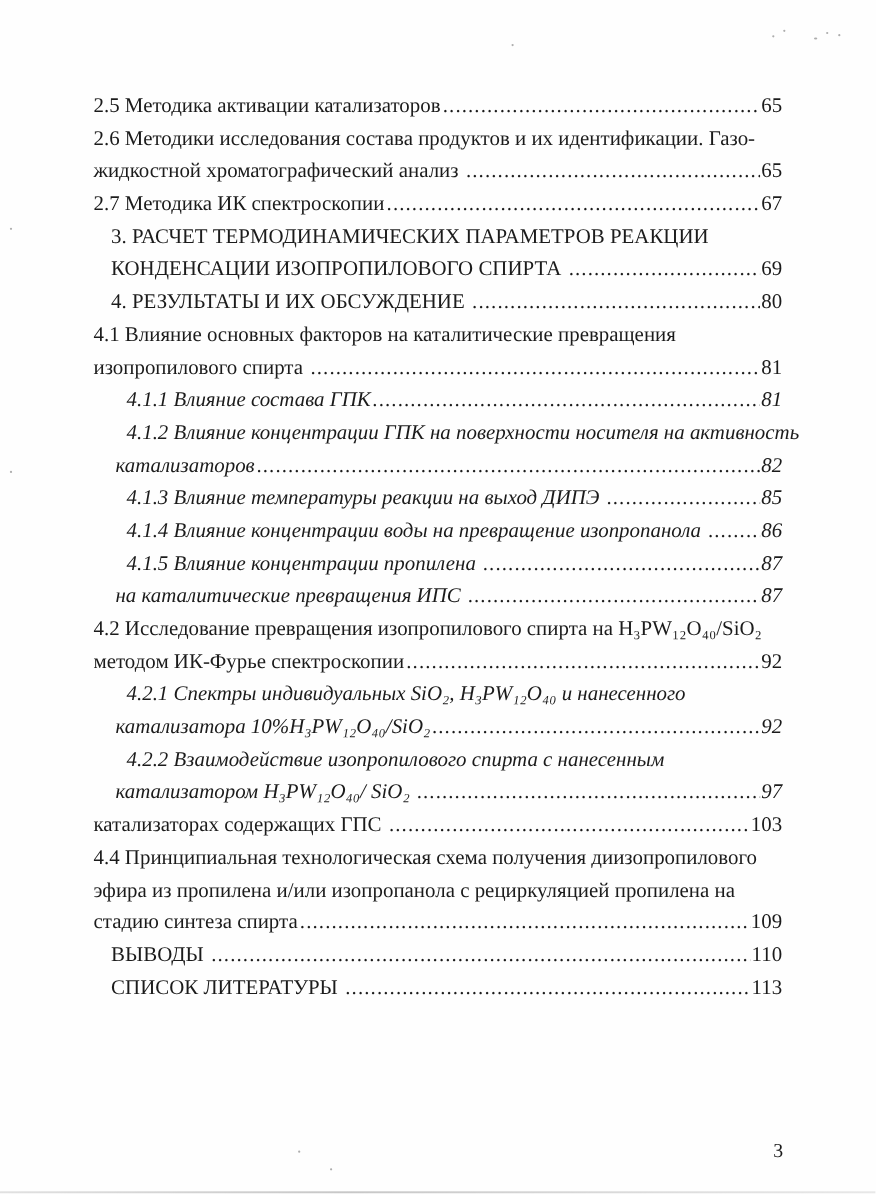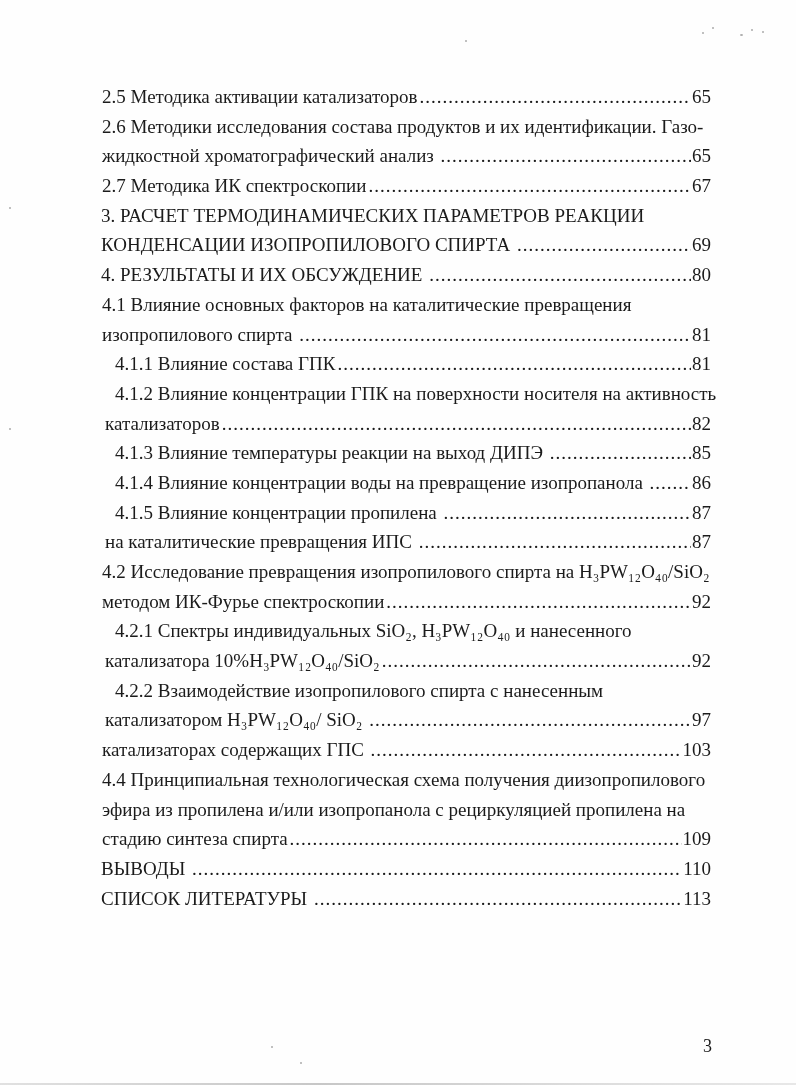--- a/index.html
+++ b/index.html
@@ -23,22 +23,22 @@
   .entry .line{
     display:flex;
     align-items:baseline;
     height:29.7px;
     line-height:29.7px;
     font-size:19px;
     white-space:pre;
   }
   
   .lvl0 .line{margin-left:16px;}
-  .lvl1 .line{margin-left:17px;}
-  .lvl2 .line{margin-left:20px;}
+  .lvl1 .line{}
+  .lvl2 .line{margin-left:20px;font-style:italic;}
   .lvl2 .line.first{margin-left:30px;}
   .txt{flex:0 0 auto;white-space:pre;}
   .dots{
     flex:1 1 auto;
     min-width:0;
     overflow:hidden;
     white-space:nowrap;
     letter-spacing:1px;
     margin:0 1px 0 2px;
   }

